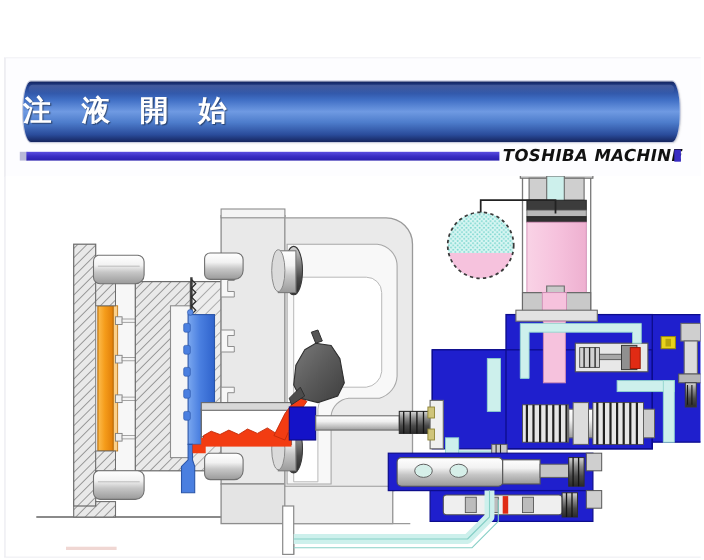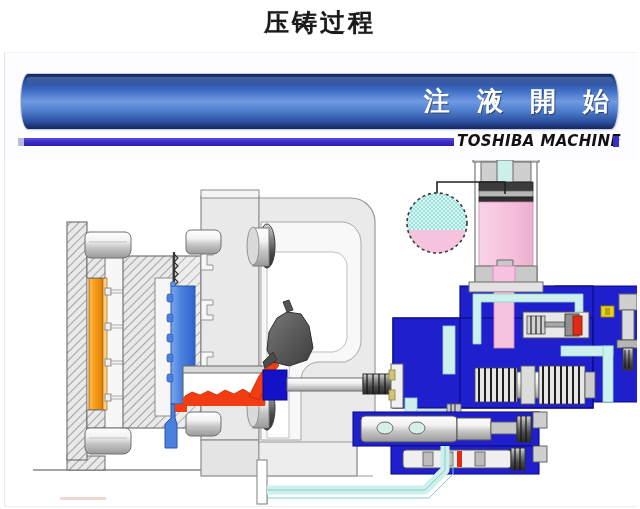--- a/index.html
+++ b/index.html
@@ -73,21 +73,21 @@
     background: linear-gradient(to bottom, rgba(255,255,255,0.16), rgba(255,255,255,0));
     pointer-events: none;
   }
   .banner-text {
     position: absolute;
     left: 0;
     top: 0;
     width: 100%;
     height: 55px;
     line-height: 55px;
-    text-align: right;
+    text-align: left;
     font-family: "DejaVu Serif", "Liberation Serif", serif;
     font-weight: bold;
     font-size: 26px;
     letter-spacing: 9px;
     color: #ffffff;
     text-shadow: 1px 1px 1px rgba(0,0,0,0.45);
   }
 
   
   .brand-rule {
@@ -139,21 +139,20 @@
     border-bottom: 1px solid #eeeef2;
     overflow: hidden;
   }
   .stage svg { display: block; }
 </style>
 </head>
 <body>
 
 <div id="slide">
 
-  <div class="slide-title">压铸过程</div>
 
   <div class="header-frame"></div>
 
   <div class="banner">
     <div class="banner-inner-hl"></div>
     <div class="banner-text">注 液 開 始</div>
   </div>
 
   <div class="brand-rule-cap"></div>
   <div class="brand-rule"></div>

